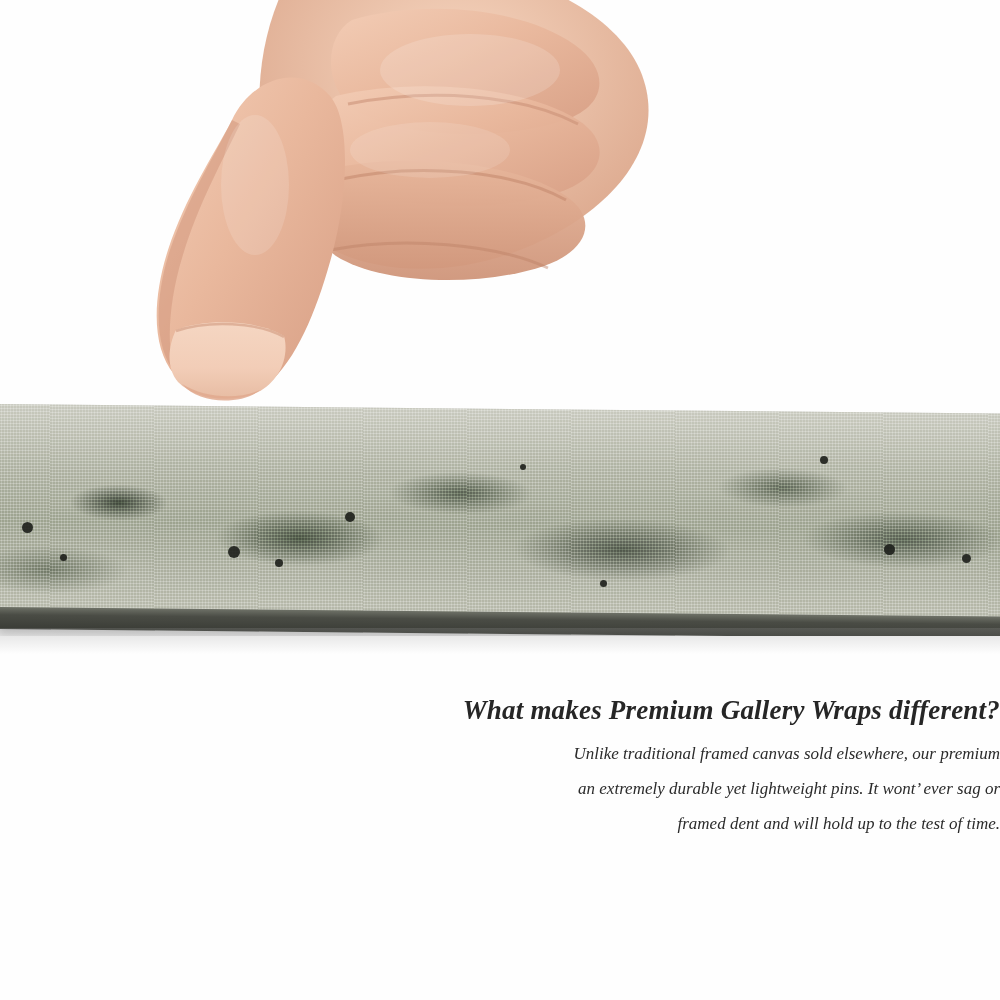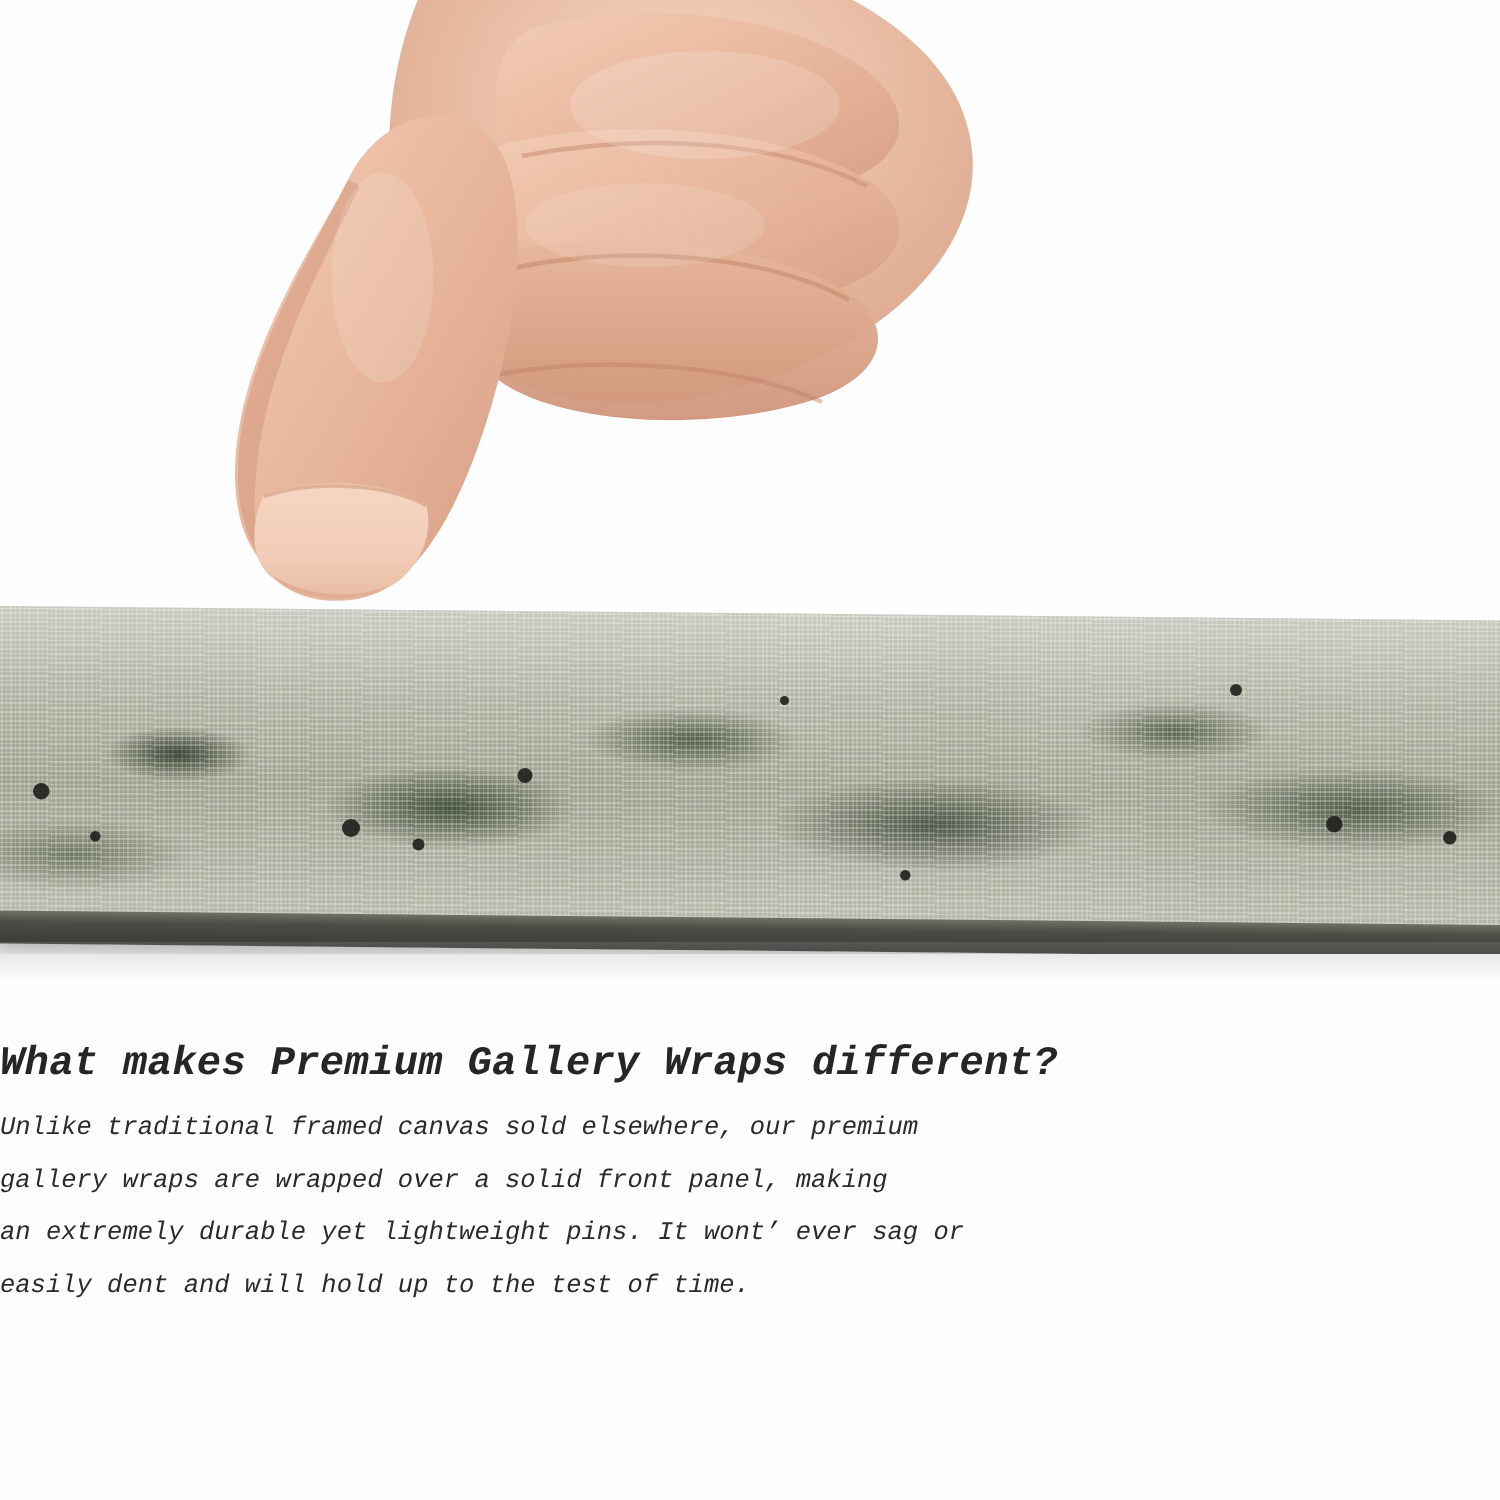--- a/index.html
+++ b/index.html
@@ -100,23 +100,23 @@
     height: 26px;
     background: linear-gradient(180deg, rgba(140,140,140,0.28), rgba(255,255,255,0));
   }
 
   
   .caption {
     position: absolute;
     left: 0;
     top: 695px;
     width: 1000px;
-    text-align: left;
+    text-align: right;
     color: #2a2a2a;
-    font-family: Liberation Mono, monospace;
+    font-family: Liberation Serif, serif;
   }
   .caption-heading {
     font-style: italic;
     font-weight: 700;
     font-size: 27px;
     letter-spacing: 0.2px;
     margin-bottom: 10px;
     color: #262626;
   }
   .caption-line {
@@ -204,18 +204,17 @@
     <div class="speckle" style="left:884px; top:140px; width:11px; height:11px;"></div>
     <div class="speckle" style="left:962px; top:150px; width:9px; height:9px;"></div>
 
     <div class="canvas-bottom-edge"></div>
   </div>
   <div class="canvas-shadow"></div>
 
   <div class="caption">
     <div class="caption-heading">What makes Premium Gallery Wraps different?</div>
     <div class="caption-line">Unlike traditional framed canvas sold elsewhere, our premium</div>
-    <div class="caption-line">gallery wraps are wrapped over a solid front panel, making</div>
     <div class="caption-line">an extremely durable yet lightweight pins. It wont’ ever sag or</div>
-    <div class="caption-line">easily dent and will hold up to the test of time.</div>
+    <div class="caption-line">framed dent and will hold up to the test of time.</div>
   </div>
 
 </div>
 
 </body></html>

